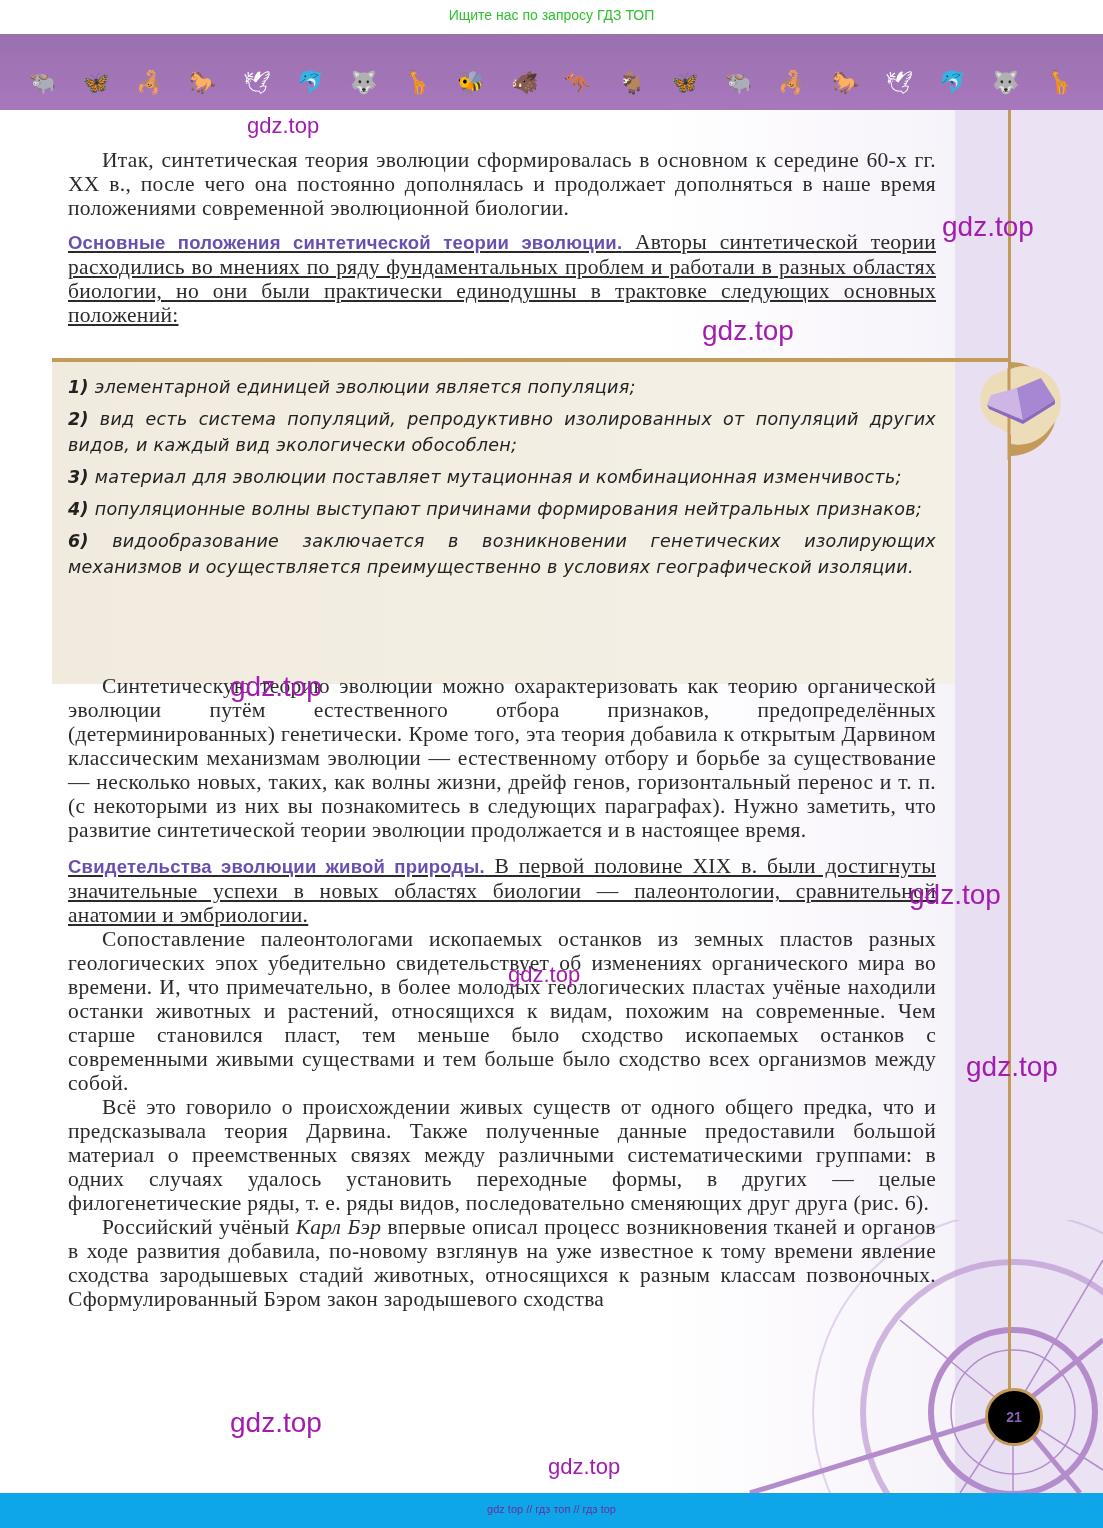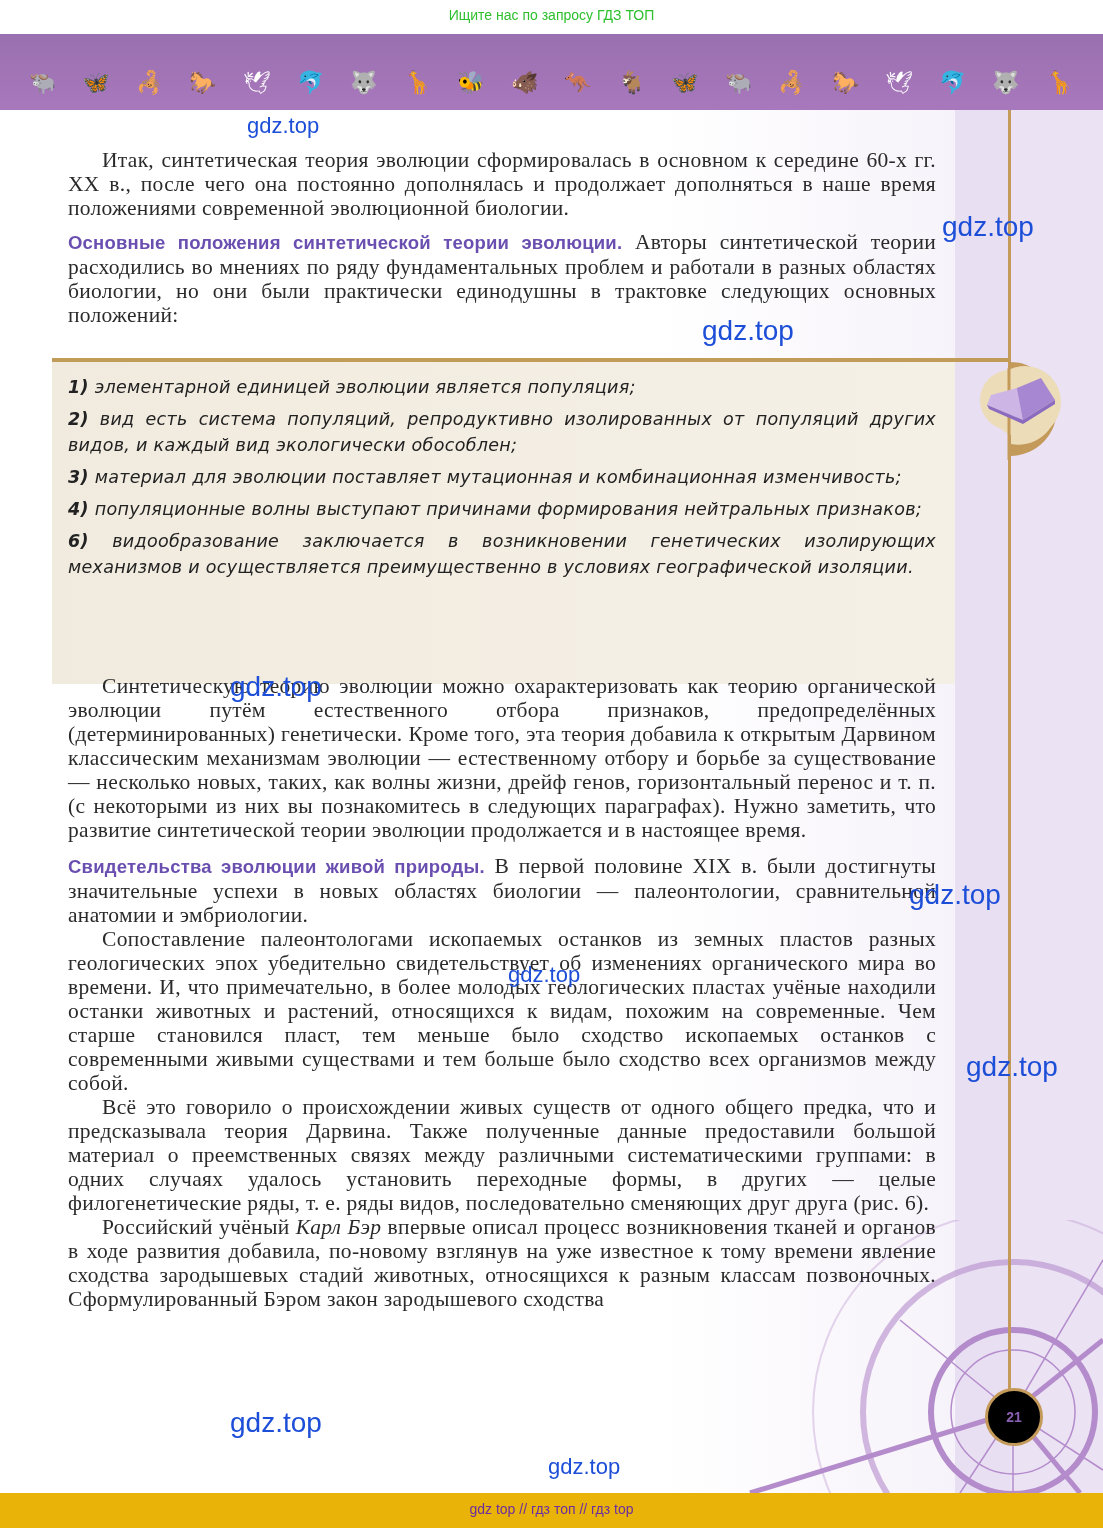--- a/index.html
+++ b/index.html
@@ -41,21 +41,21 @@
   .gold-line {
     position: absolute; left: 1008px; top: 110px; width: 3px; height: 1290px;
     background: #c49a5a;
   }
   .text-block {
     position: absolute; left: 68px; width: 868px;
     font-size: 21.5px; line-height: 24px; text-align: justify;
     letter-spacing: 0.3px;
   }
   .text-block p { margin: 0; text-indent: 34px; text-align: justify; text-align-last: left; }
-  .text-block p.noindent { text-indent: 0; }
+  .text-block p.noindent { text-indent: 0; text-decoration: underline; }
   .lead {
     font-family: "Liberation Sans", sans-serif; font-weight: bold;
     color: #6a4fb0; font-size: 18.5px; letter-spacing: 0.2px;
   }
   .callout {
     position: absolute; left: 52px; top: 358px; width: 903px; height: 322px;
     background: linear-gradient(90deg, #f1ebdf 0%, #f5f0e6 100%);
     border-top: 4px solid #c19b58;
   }
   .callout-line-ext {
@@ -66,35 +66,35 @@
     font-family: "DejaVu Sans", sans-serif; font-size: 17.5px; line-height: 26px;
     color: #222; letter-spacing: 0.3px; font-style: italic;
   }
   .callout-list .item { margin-bottom: 6px; text-align: justify; text-align-last: left; }
   .callout-list .num { font-weight: bold; }
   .book-badge {
     position: absolute; left: 973px; top: 360px; width: 96px; height: 110px;
   }
   .watermark {
     position: absolute; font-family: "Liberation Sans", sans-serif;
-    color: #1d4ed8; font-size: 28px; line-height: 30px;
+    color: #a21caf; font-size: 28px; line-height: 30px;
   }
   .watermark.sm { font-size: 22px; }
   .bottom-deco { position: absolute; left: 700px; top: 1220px; width: 403px; height: 273px; }
   .page-number {
     position: absolute; left: 985px; top: 1388px; width: 52px; height: 52px;
     border-radius: 50%; background: #000000; border: 3px solid #c49a5a;
     text-align: center; line-height: 52px;
     font-family: "Liberation Sans", sans-serif; font-weight: bold; font-size: 14px;
     color: #8a5fb3;
   }
   .footer {
     position: absolute; left: 0; top: 1493px; width: 1103px; height: 35px;
-    background: #eab308; text-align: center;
-    font-family: "Liberation Sans", sans-serif; font-size: 14px; line-height: 32px;
+    background: #0ea5e9; text-align: center;
+    font-family: "Liberation Sans", sans-serif; font-size: 11px; line-height: 32px;
     color: #6a2ea0;
   }
   .italic { font-style: italic; }
 </style>
 </head>
 <body>
 
 <div class="top-banner">Ищите нас по запросу ГДЗ ТОП</div>
 
 <div class="header-band">

